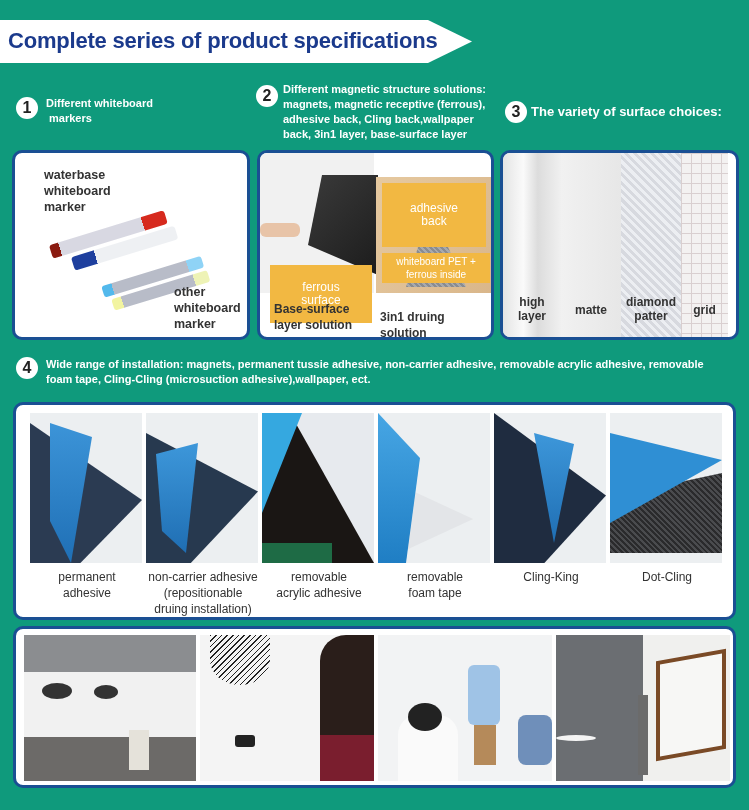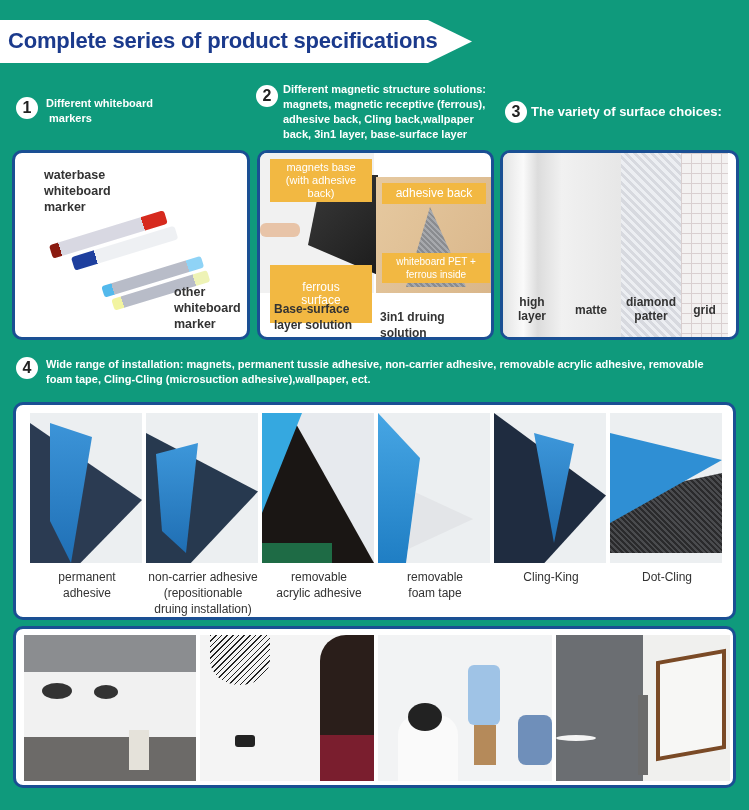--- a/index.html
+++ b/index.html
@@ -90,30 +90,26 @@
     <div>marker</div>
   </div>
 </div>
 
 <div class="panel" style="left:257px;top:150px;width:237px;height:190px;">
 
   <div style="position:absolute;left:0;top:0;width:114px;height:140px;background:#f1f1f1;">
     <div style="position:absolute;left:48px;top:22px;width:70px;height:100px;background:linear-gradient(135deg,#3a3a3a,#1c1c1c);clip-path:polygon(20% 0,100% 0,100% 100%,0 70%);"></div>
     <div style="position:absolute;left:0;top:70px;width:40px;height:14px;background:#e8c4a8;border-radius:6px;"></div>
   </div>
-  <div class="callout" style="left:10px;top:6px;width:102px;">
-    <div>magnets base</div>
-    <div>(with adhesive back)</div>
-  </div>
   <div class="callout" style="left:10px;top:112px;width:102px;font-size:12px;padding:16px;">ferrous surface</div>
 
   <div style="position:absolute;left:116px;top:24px;width:118px;height:116px;background:linear-gradient(120deg,#e6c9a0,#d9b68a);">
     <div style="position:absolute;left:30px;top:30px;width:60px;height:80px;background:repeating-linear-gradient(45deg,#8a8c90 0 2px,#a7a9ad 2px 4px);clip-path:polygon(40% 0,100% 100%,0 100%);"></div>
   </div>
-  <div class="callout" style="left:122px;top:30px;width:104px;font-size:12px;padding:4px;">adhesive back</div>
+  <div class="callout" style="left:122px;top:30px;width:104px;font-size:12px;padding:19px;">adhesive back</div>
   <div class="callout" style="left:122px;top:100px;width:108px;font-size:10px;">
     <div>whiteboard PET +</div>
     <div>ferrous inside</div>
   </div>
   <div class="lbl" style="left:14px;top:148px;font-size:12px;">
     <div>Base-surface</div>
     <div>layer solution</div>
   </div>
   <div class="lbl" style="left:120px;top:156px;font-size:12px;">3in1 druing solution</div>
 </div>

